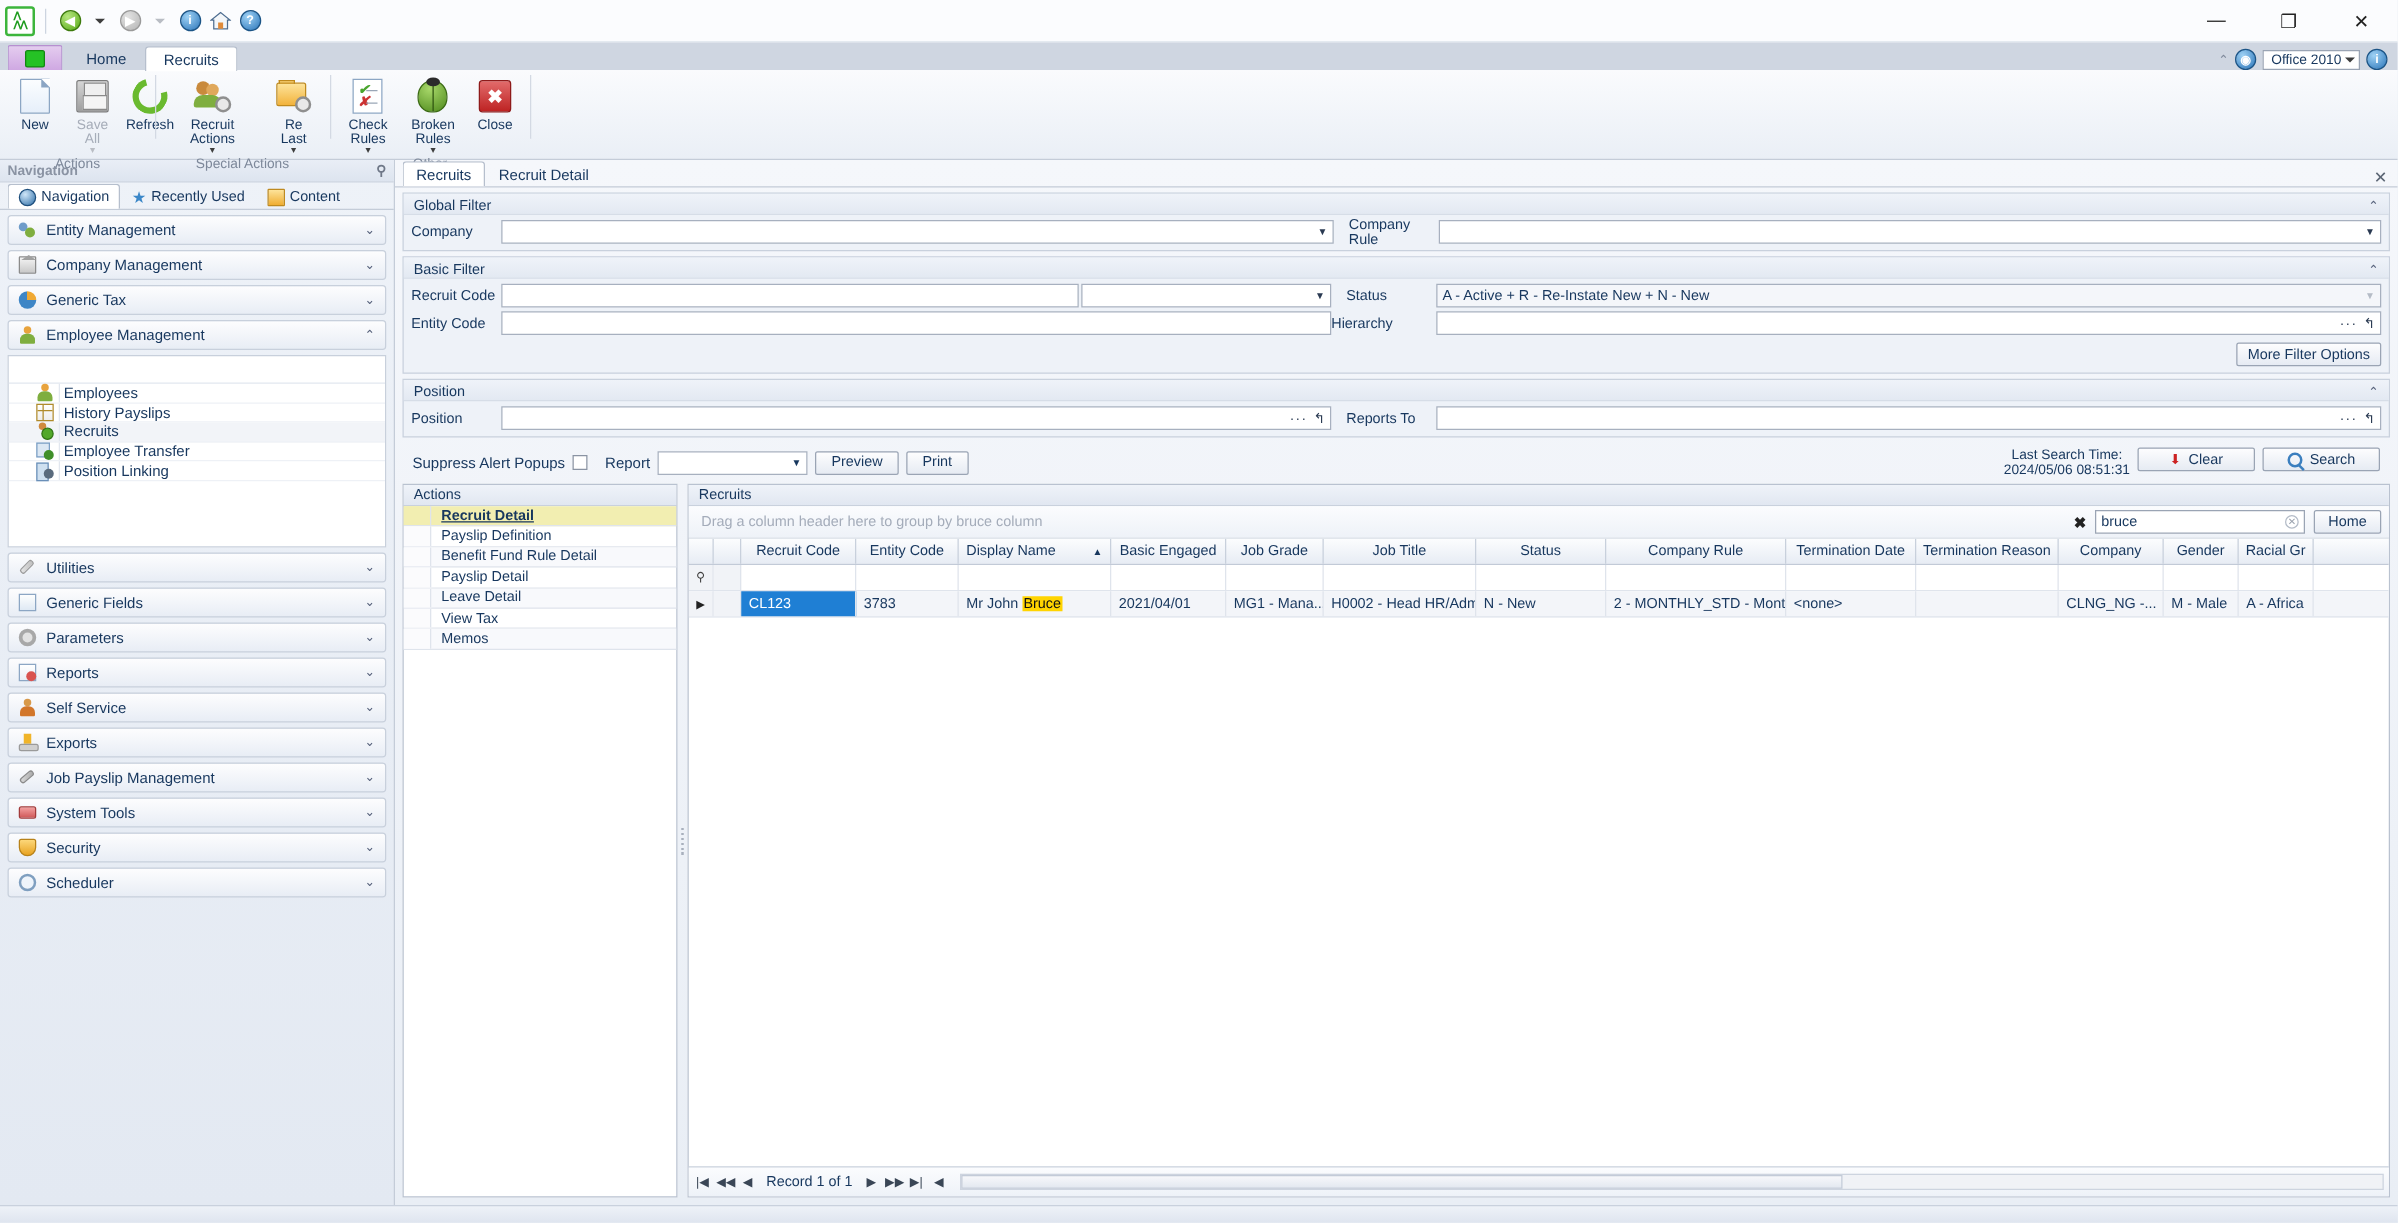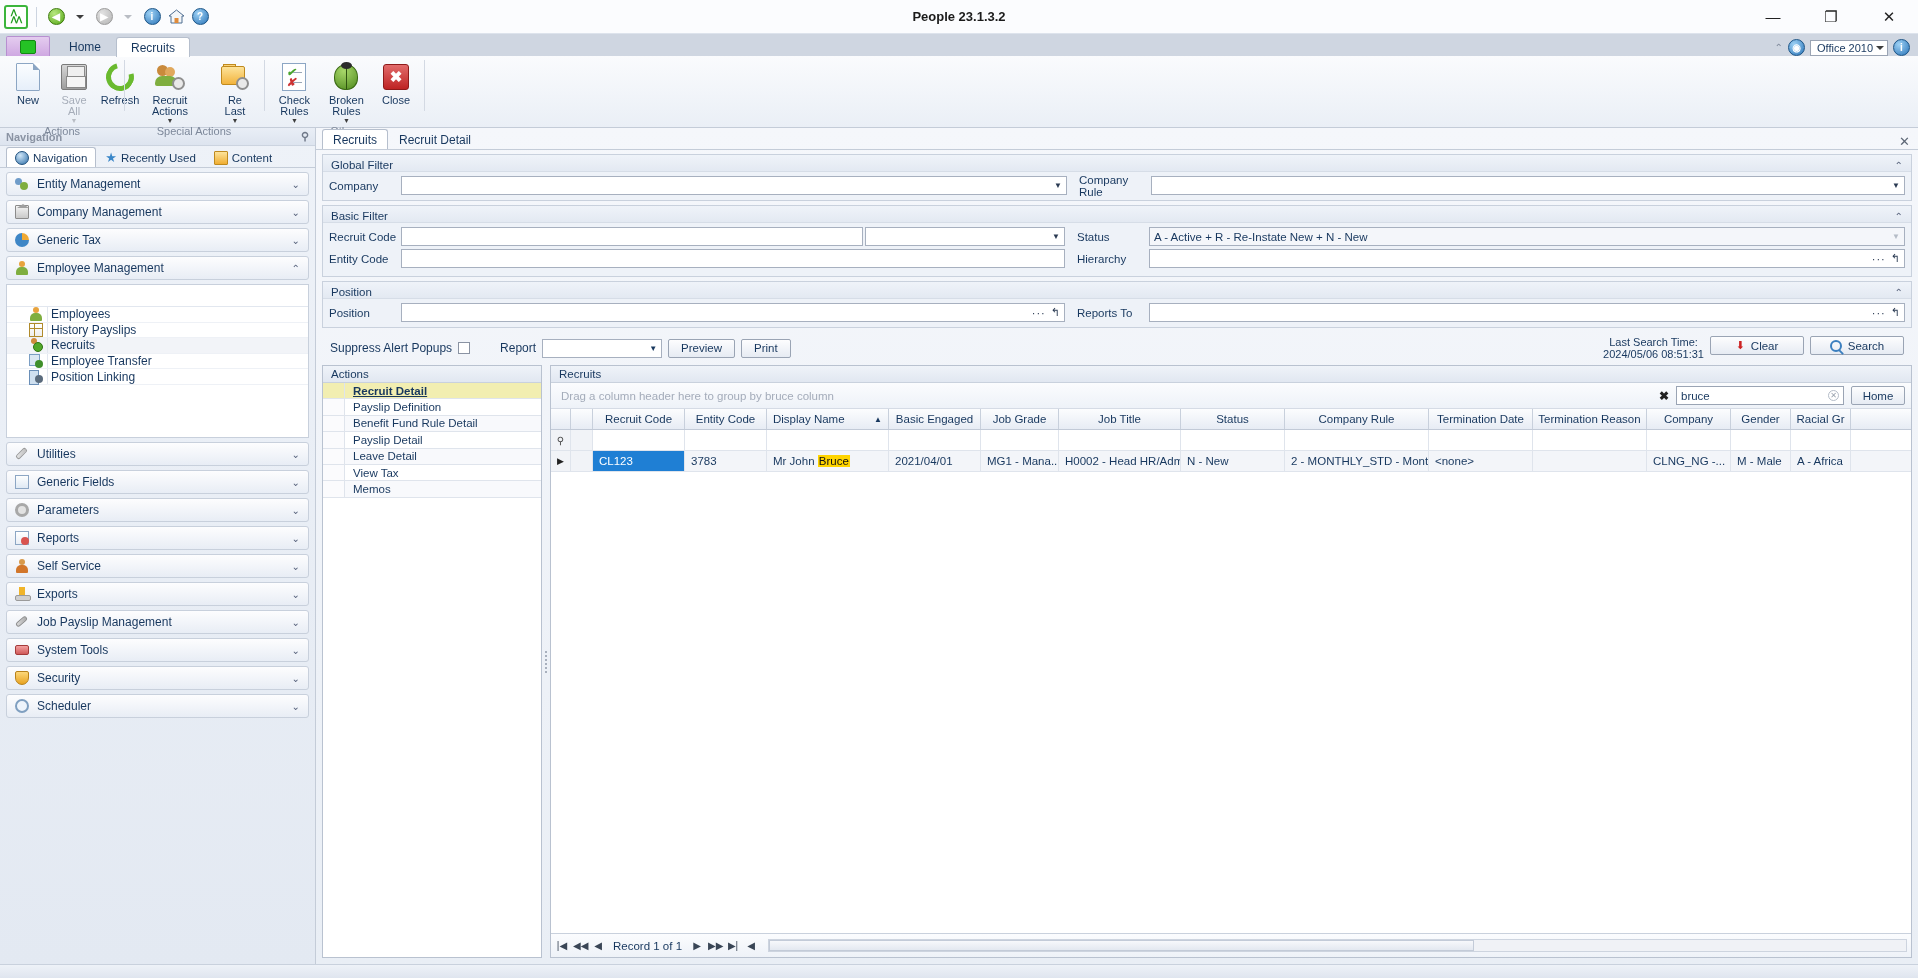--- a/index.html
+++ b/index.html
@@ -306,21 +306,20 @@
       <div class="qbtn">
         <svg width="17" height="15" viewBox="0 0 17 15">
             <path d="M8.5 1L1 7h2v7h11V7h2z" fill="#f3f6f9" stroke="#4f6e91"></path>
             <rect x="6.5" y="9" width="4" height="5" fill="#e08b3a"></rect>
           </svg>
       </div>
       <div class="qbtn">
           <span class="circ c-blue">?</span>
         </div>
     </div>
-    <div class="apptitle">People 23.1.3.2</div>
     <div class="wbtns">
       <div class="wbtn">—</div>
       <div class="wbtn">❐</div>
       <div class="wbtn close">✕</div>
     </div>
   </div>
 
   <div class="ribbontabs">
     <div class="filetab">
         <div class="g"></div>
@@ -610,26 +609,29 @@
               <div class="fin ro">
                 <span>A - Active + R - Re-Instate New + N - New</span>
                 <span class="dd dis">▼</span>
               </div>
             </div>
             <div class="frow">
               <span class="flabel">Entity Code</span>
               <div class="fin" style="flex:0 0 664px">
                 <span></span>
               </div>
-              <span class="flabel" style="width:84px;flex:0 0 84px;padding-left:12px">Hierarchy</span>
+              <span class="flabel" style="width:84px;flex:0 0 84px;">Hierarchy</span>
               <div class="fin">
                 <span></span>
                 <span class="ell">···</span>
                 <span class="undo">↰</span>
               </div>
+            </div>
+            <div class="morerow">
+              <div class="morebtn">More Filter Options</div>
             </div>
           </div>
         </div>
 
         <div class="grp">
           <div class="grp-hdr">
             <span>Position</span>
             <span class="chev">⌃</span>
           </div>
           <div class="grp-body">
@@ -646,21 +648,21 @@
                 <span class="ell">···</span>
                 <span class="undo">↰</span>
               </div>
             </div>
           </div>
         </div>
 
         <div class="actbar">
           <span>Suppress Alert Popups</span>
           <span class="chk"></span>
-          <span style="margin-left:24px">Report</span>
+          <span style="margin-left:8px">Report</span>
           <div class="selbox">
             <span></span>
             <span class="dd" style="margin-left:auto;font-size:8px">▼</span>
           </div>
           <div class="btn">Preview</div>
           <div class="btn">Print</div>
           <div class="searchwrap">
             <div class="lst">
               <div>Last Search Time:</div>
               <div>2024/05/06 08:51:31</div>

